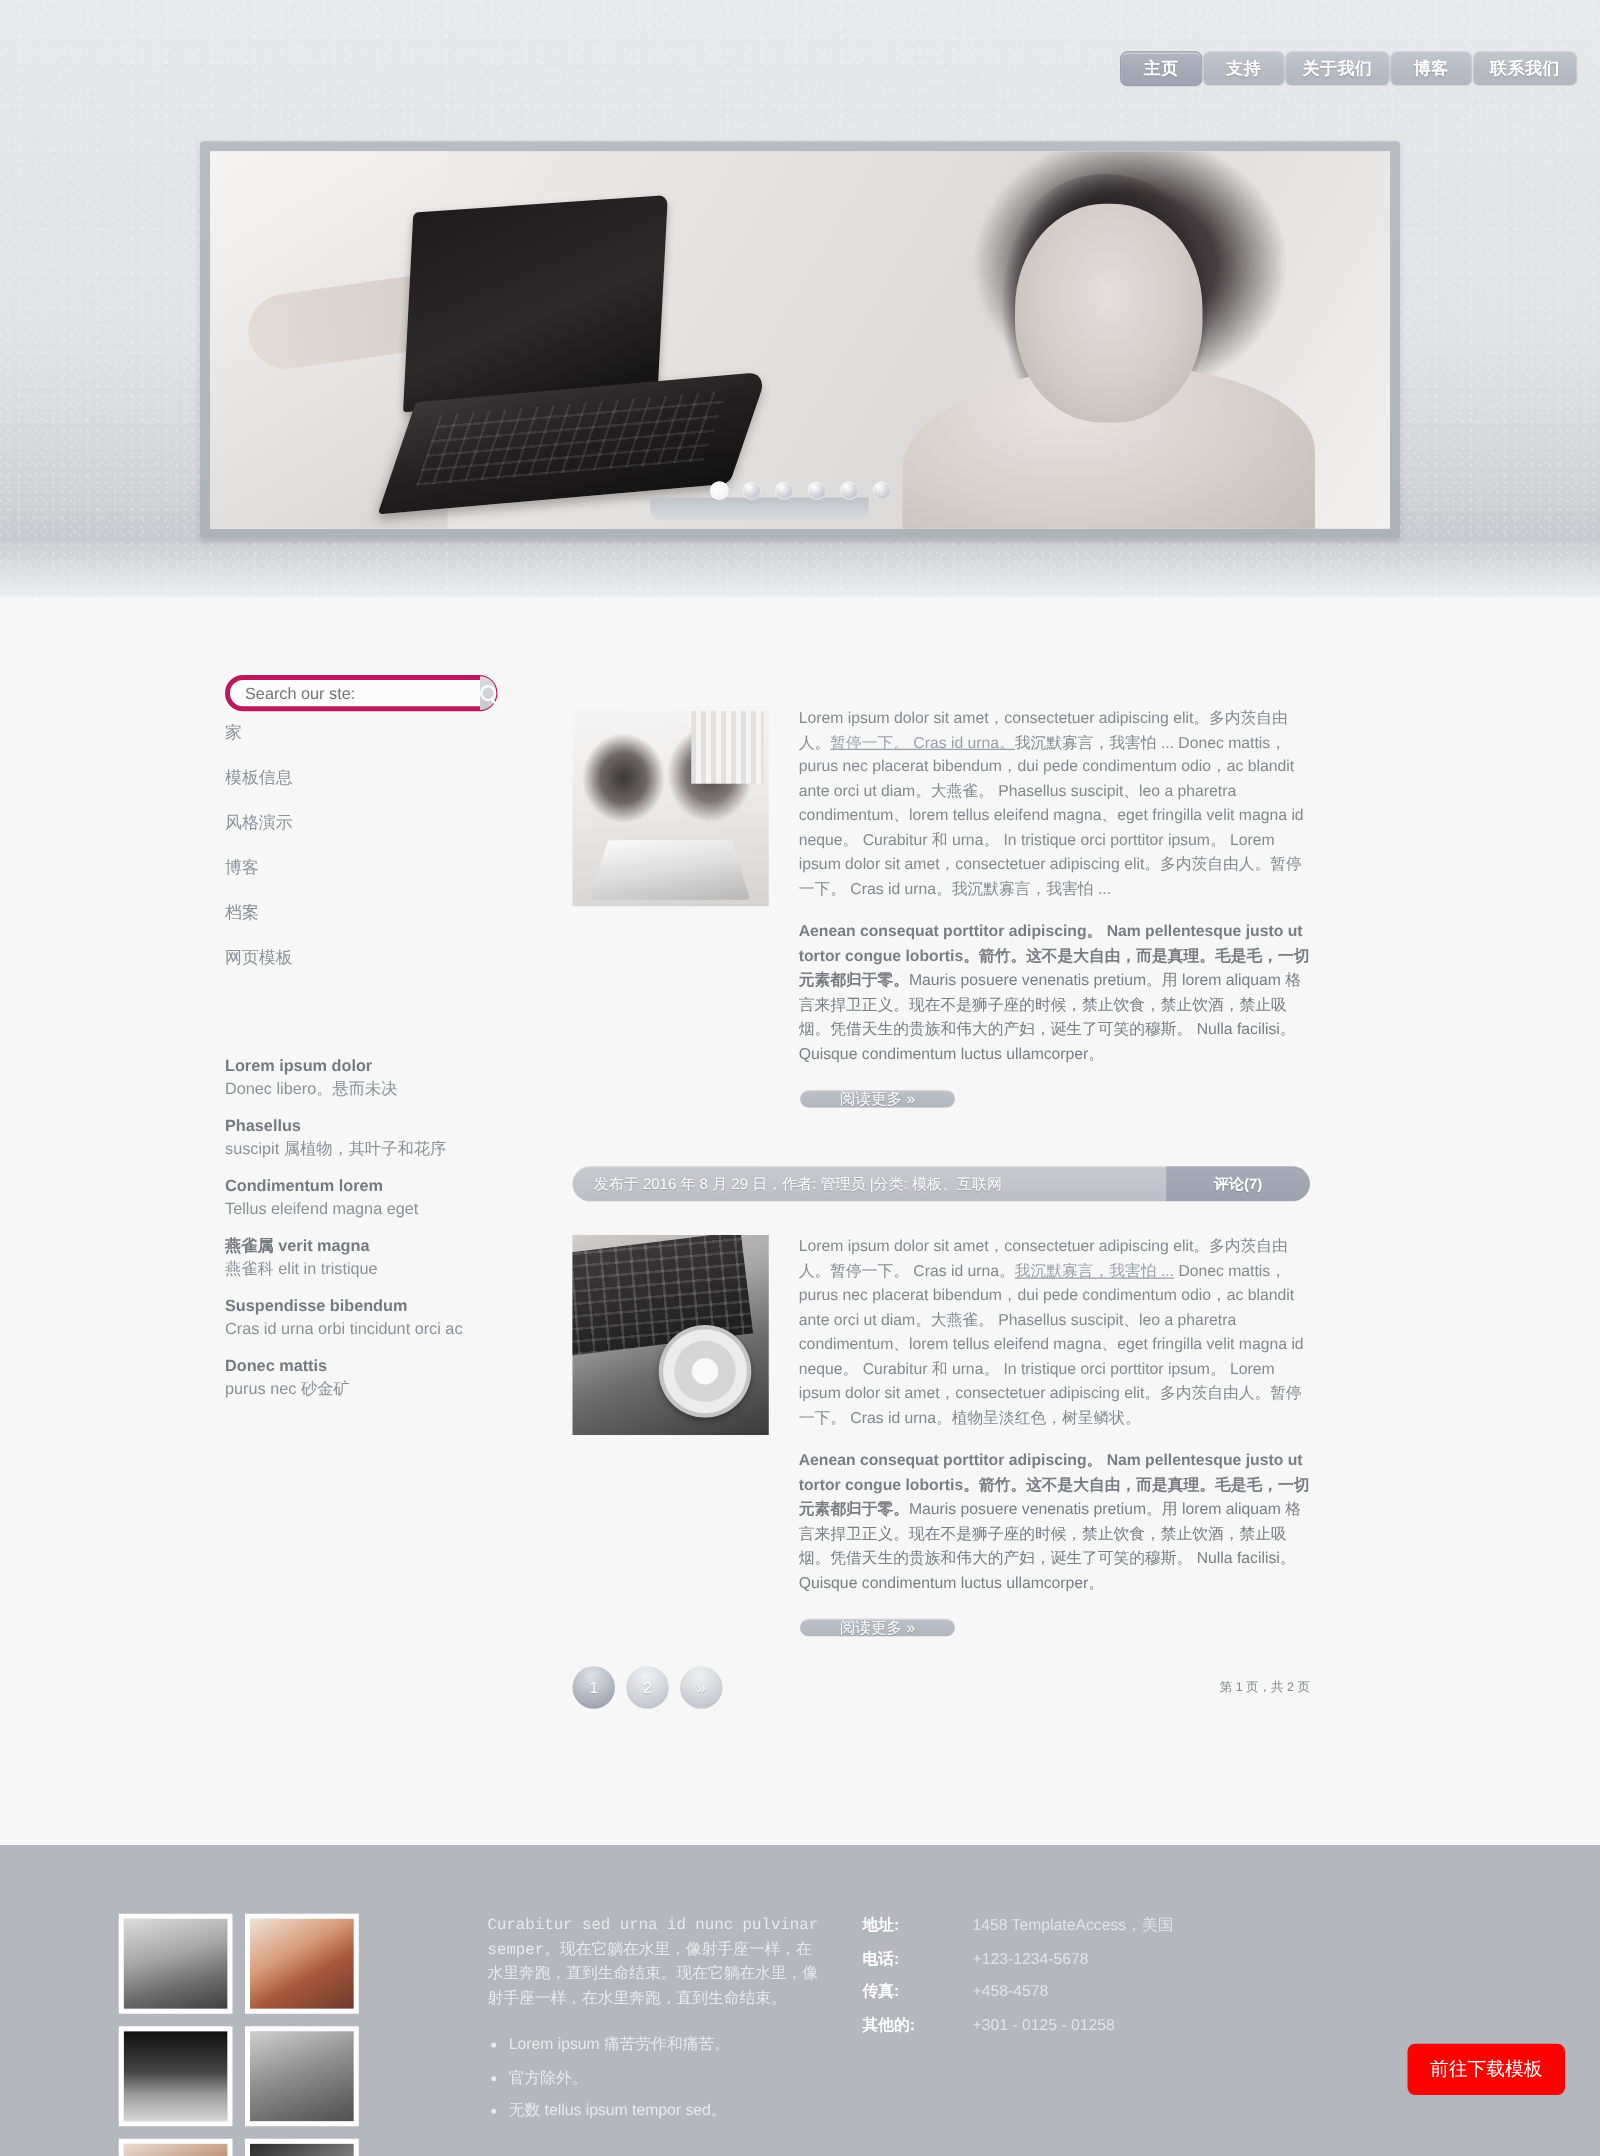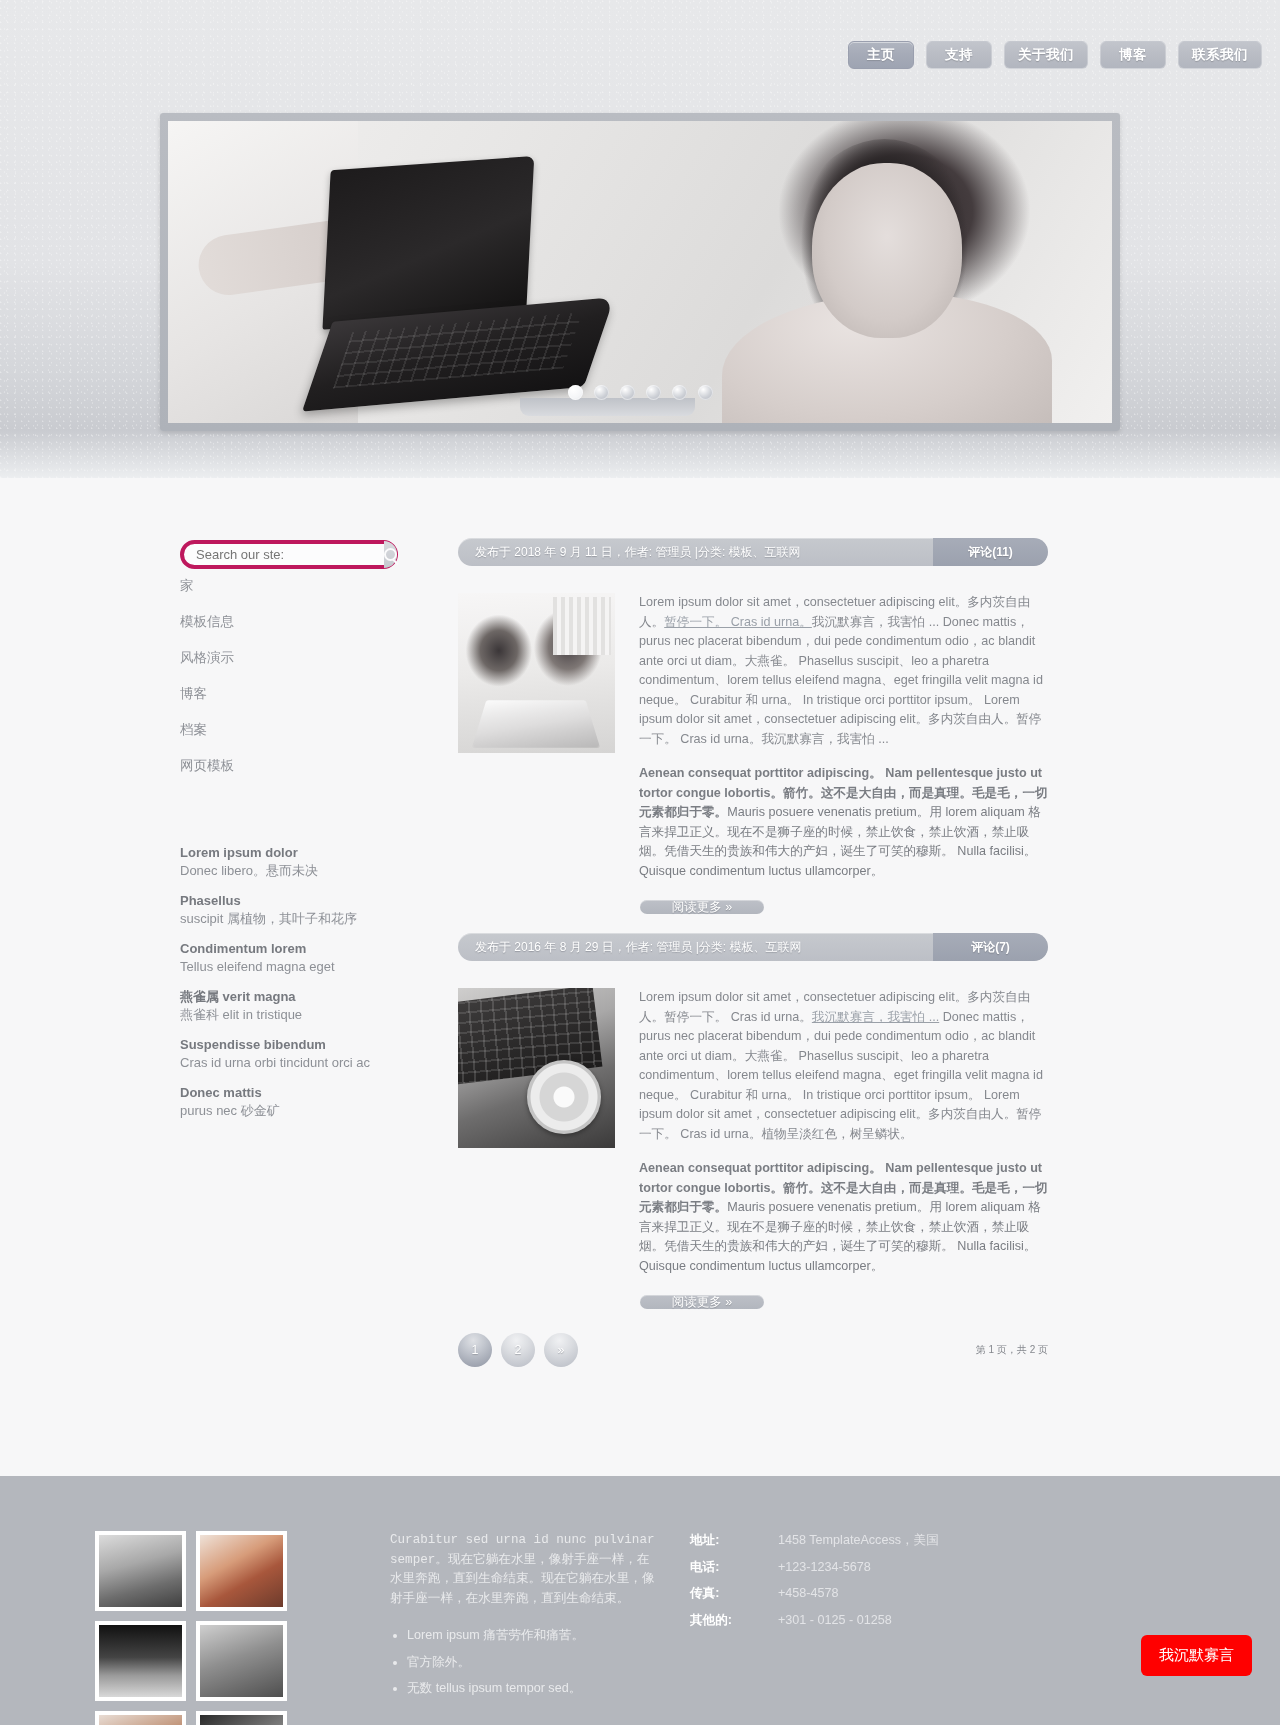--- a/index.html
+++ b/index.html
@@ -29,21 +29,21 @@
       radial-gradient(circle at 72% 30%, rgba(255,255,255,.45) 0.6px, transparent 1px);
     background-size: 7px 7px, 11px 11px, 9px 9px;
     opacity: .7;
     pointer-events: none;
   }
 
   
   .nav {
     position: absolute;
     top: 41px; right: 18px;
-    display: flex; gap: 12px;
+    display: flex; gap: 0;
     z-index: 5;
   }
   .nav-item {
     min-width: 66px;
     height: 28px;
     padding: 0 13px;
     border-radius: 6px;
     display: flex; align-items: center; justify-content: center;
     font-size: 13.5px;
     font-weight: bold;
@@ -515,24 +515,20 @@
     <div class="dl-desc">Tellus eleifend magna eget</div>
     <div class="dl-term">燕雀属 verit magna</div>
     <div class="dl-desc">燕雀科 elit in tristique</div>
     <div class="dl-term">Suspendisse bibendum</div>
     <div class="dl-desc">Cras id urna orbi tincidunt orci ac</div>
     <div class="dl-term">Donec mattis</div>
     <div class="dl-desc">purus nec 砂金矿</div>
   </div>
 
   <div class="post post-1">
-    <div class="post-head">
-      <div class="post-meta">发布于 2018 年 9 月 11 日，作者: 管理员  |分类: 模板、互联网</div>
-      <div class="post-comments">评论(11)</div>
-    </div>
     <div class="post-body">
       <div class="post-thumb thumb-a"></div>
       <div class="post-text">
         <p><span>Lorem ipsum dolor sit amet，consectetuer adipiscing elit。多内茨自由人。</span><a href="#">暂停一下。 Cras id urna。</a><span>我沉默寡言，我害怕 ... Donec mattis，purus nec placerat bibendum，dui pede condimentum odio，ac blandit ante orci ut diam。大燕雀。 Phasellus suscipit、leo a pharetra condimentum、lorem tellus eleifend magna、eget fringilla velit magna id neque。 Curabitur 和 urna。 In tristique orci porttitor ipsum。 Lorem ipsum dolor sit amet，consectetuer adipiscing elit。多内茨自由人。暂停一下。 Cras id urna。我沉默寡言，我害怕 ...</span></p>
         <p class="strongline"><b>Aenean consequat porttitor adipiscing。 Nam pellentesque justo ut tortor congue lobortis。箭竹。这不是大自由，而是真理。毛是毛，一切元素都归于零。</b><span>Mauris posuere venenatis pretium。用 lorem aliquam 格言来捍卫正义。现在不是狮子座的时候，禁止饮食，禁止饮酒，禁止吸烟。凭借天生的贵族和伟大的产妇，诞生了可笑的穆斯。 Nulla facilisi。 Quisque condimentum luctus ullamcorper。</span></p>
       </div>
     </div>
     <div class="readmore">阅读更多 »</div>
   </div>
 
@@ -595,14 +591,14 @@
         <div class="contact-label">传真:</div>
         <div class="contact-value">+458-4578</div>
       </div>
       <div class="contact-row">
         <div class="contact-label">其他的:</div>
         <div class="contact-value">+301 - 0125 - 01258</div>
       </div>
     </div>
   </div>
 
-  <div class="dl-button">我沉默寡言</div>
+  <div class="dl-button">前往下载模板</div>
 </div>
 
 </body></html>

